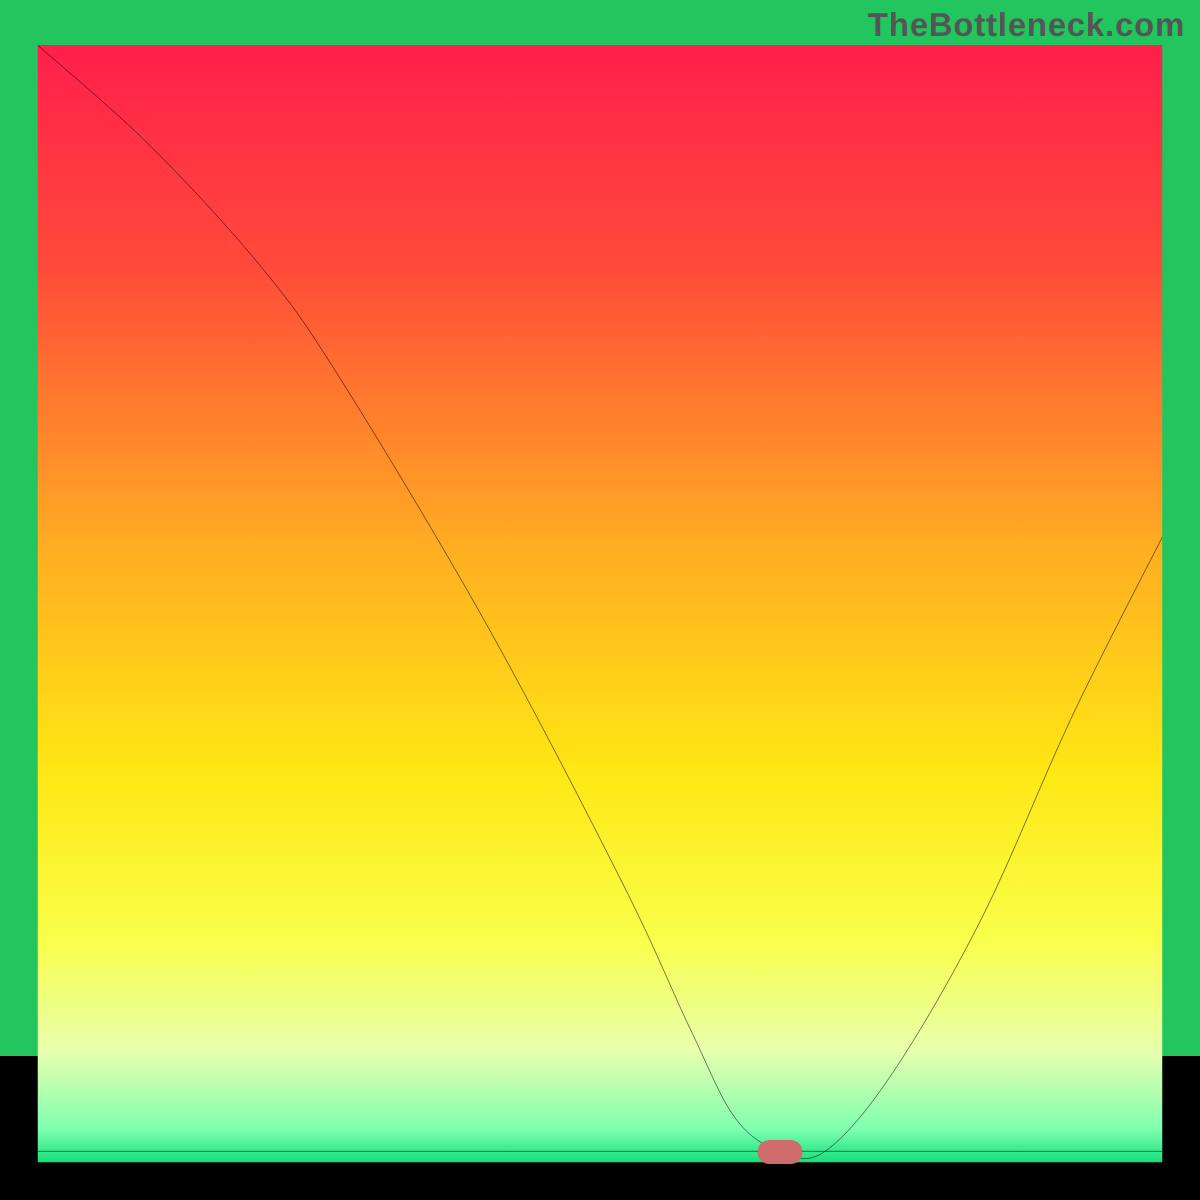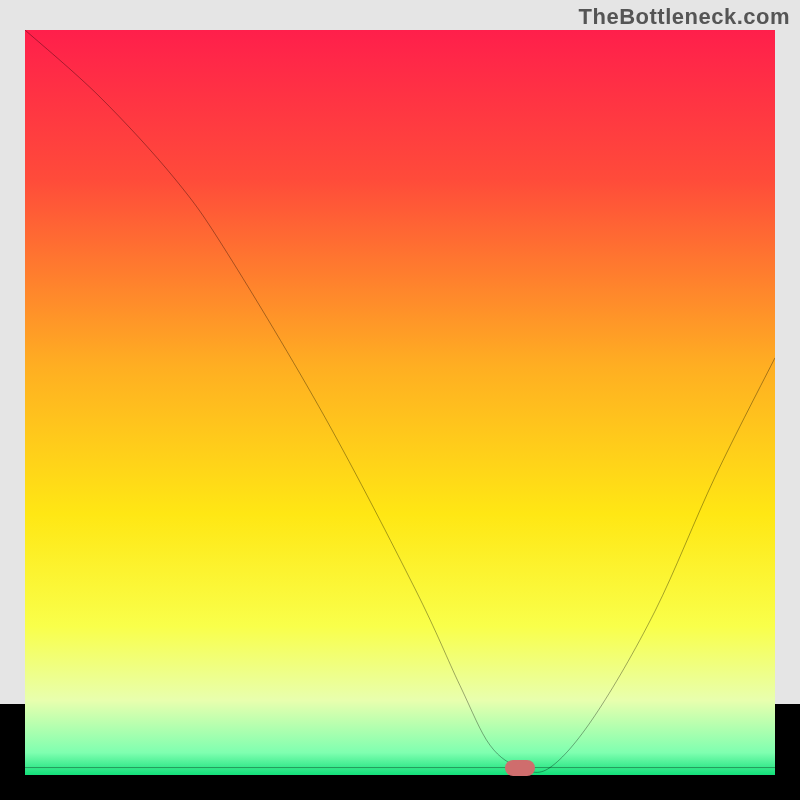--- a/index.html
+++ b/index.html
@@ -8,21 +8,21 @@
     width: 800px;
     height: 800px;
     background: #000;
     font-family: Arial, Helvetica, sans-serif;
     overflow: hidden;
   }
   .frame {
     position: relative;
     width: 800px;
     height: 704px;
-    background: #e5e5e5;
+    background: #22c55e;
   }
   .watermark {
     position: absolute;
     top: 4px;
     right: 10px;
     color: #555;
     font-size: 22px;
     font-weight: bold;
     letter-spacing: 0.5px;
     user-select: none;

